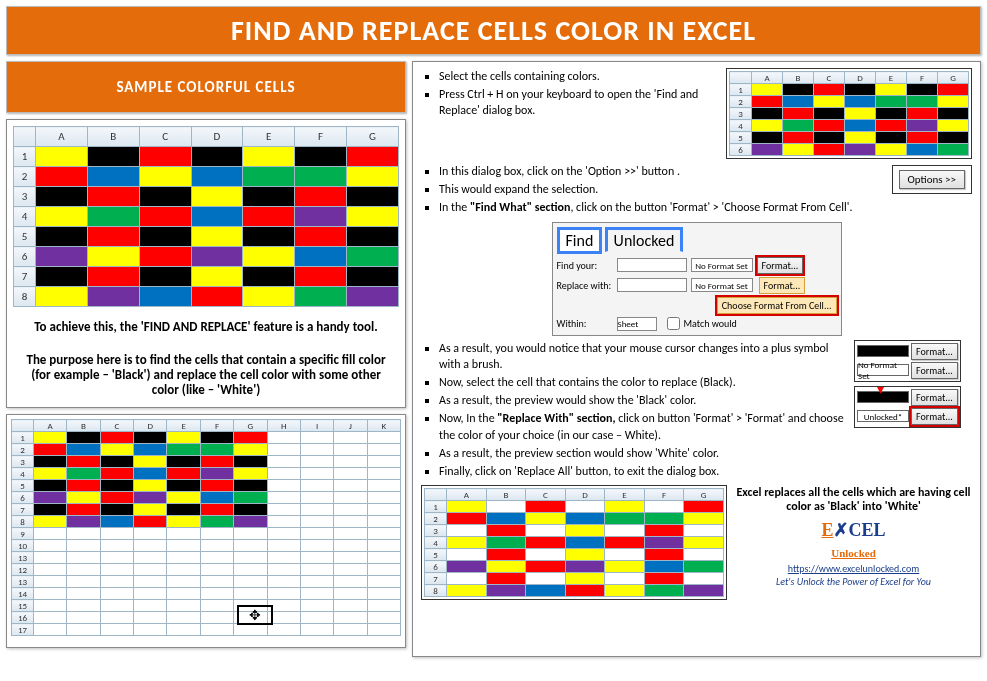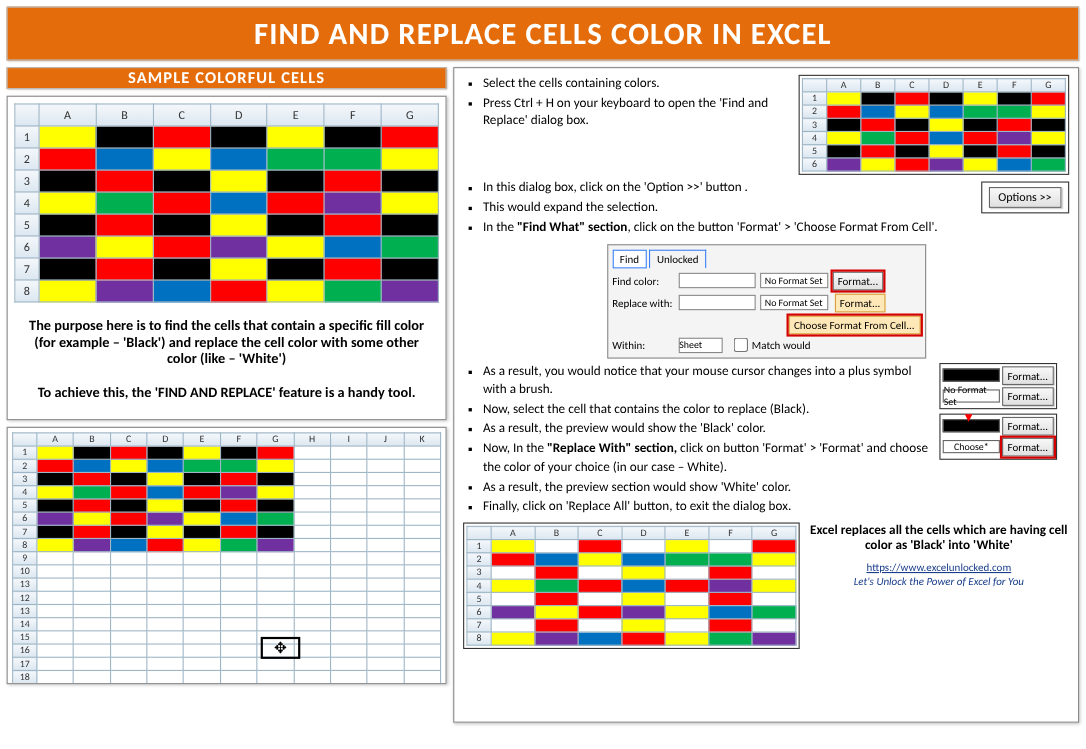--- a/index.html
+++ b/index.html
@@ -21,21 +21,21 @@
     box-shadow: 1px 1px 2px rgba(0,0,0,0.3);
   }
   .main-title {
     font-size: 28px;
     padding: 6px 0;
     letter-spacing: 1px;
     margin-bottom: 6px;
   }
   .sub-title {
     font-size: 15px;
-    padding: 0 0;
+    padding: 16px 0;
     letter-spacing: 1px;
   }
   .layout {
     display: flex;
     gap: 6px;
   }
   .left-col { width: 400px; display:flex; flex-direction:column; gap:6px;}
   .right-col { flex: 1; display:flex; flex-direction:column; gap:6px;}
   .panel {
     border: 1px solid #888;
@@ -95,21 +95,21 @@
   }
   .btnbox.sm { font-size:10px; padding:1px 4px;}
   .dialog {
     border:1px solid #888;
     font-size:10px;
     padding:4px;
     background:#f4f4f4;
     width:290px;
   }
   .dialog .tabrow span{
-    display:inline-block; padding:1px 6px; border:1px solid #3b82f6; background:#fff; font-size:10px;
+    display:inline-block; padding:1px 6px; border:3px solid #3b82f6; background:#fff; font-size:16px;
   }
   .dialog .row { display:flex; align-items:center; gap:4px; margin-top:3px;}
   .dialog .row label{ width:56px;}
   .dialog .sel { border:1px solid #888; background:#fff; width:70px; height:14px; display:inline-block;}
   .fmtprev {
     border:1px solid #888; background:#fff; width:62px; height:14px;
     display:inline-flex; align-items:center; justify-content:center; font-size:9px;
   }
   .highlight {
     background:#ffe8b8;
@@ -233,22 +233,22 @@
               <td style="background: rgb(255, 255, 0);"></td>
               <td style="background: rgb(112, 48, 160);"></td>
               <td style="background: rgb(0, 112, 192);"></td>
               <td style="background: rgb(255, 0, 0);"></td>
               <td style="background: rgb(255, 255, 0);"></td>
               <td style="background: rgb(0, 176, 80);"></td>
               <td style="background: rgb(112, 48, 160);"></td>
             </tr>
           </tbody>
       </table>
+      <p class="para" style="margin-top:8px;margin-bottom:6px">To achieve this, the 'FIND AND REPLACE' feature is a handy tool.</p>
       <p class="para" style="margin-top:10px">The purpose here is to find the cells that contain a specific fill color (for example – 'Black') and replace the cell color with some other color (like – 'White')</p>
-      <p class="para" style="margin-top:8px;margin-bottom:6px">To achieve this, the 'FIND AND REPLACE' feature is a handy tool.</p>
     </div>
 
     <div class="panel nogap" style="position:relative;height:234px;overflow:hidden">
       <table class="excel-grid small-grid">
         <tbody>
             <tr>
               <th class="corner"></th>
           <th>A</th>
               <th>B</th>
               <th>C</th>
@@ -494,34 +494,20 @@
               <td></td>
               <td></td>
               <td></td>
               <td></td>
               <td></td>
               <td></td>
               <td></td>
               <td></td>
               <td></td>
             </tr>
-            <tr>
-              <th class="rowhdr">18</th>
-              <td></td>
-              <td></td>
-              <td></td>
-              <td></td>
-              <td></td>
-              <td></td>
-              <td></td>
-              <td></td>
-              <td></td>
-              <td></td>
-              <td></td>
-            </tr>
           </tbody>
       </table>
       <div class="cursor-move">
         <div class="cursor-rect"></div>
         <span style="position:absolute;left:12px;top:2px;">✥</span>
       </div>
     </div>
   </div>
 
   <div class="right-col">
@@ -624,21 +610,21 @@
         </div>
       </div>
 
       <div style="display:flex;justify-content:center;margin:4px 0">
         <div class="dialog">
           <div class="tabrow">
             <span>Find</span>
             <span style="background:#f4f4f4;border-bottom:1px solid #f4f4f4">Unlocked</span>
           </div>
           <div class="row">
-            <label>Find color:</label>
+            <label>Find your:</label>
             <span class="sel"></span>
             <span class="fmtprev">No Format Set</span>
             <span class="btnbox sm red-outline">Format...</span>
           </div>
           <div class="row">
             <label>Replace with:</label>
             <span class="sel"></span>
             <span class="fmtprev">No Format Set</span>
             <span class="highlight" style="margin-left:2px">Format...</span>
           </div>
@@ -674,21 +660,21 @@
                 <span class="btnbox sm">Format...</span>
               </div>
           </div>
           <div class="float-img" style="padding:2px;position:relative">
             <div style="position:absolute;left:22px;top:-6px;color:red;font-size:14px">▾</div>
             <div class="fmtblock">
                 <div class="preview-swatch" style="background:#000"></div>
                 <span class="btnbox sm">Format...</span>
               </div>
             <div class="fmtblock" style="margin-top:2px">
-                <div class="preview-swatch" style="background:#fff;display:flex;align-items:center;justify-content:center">Choose*</div>
+                <div class="preview-swatch" style="background:#fff;display:flex;align-items:center;justify-content:center">Unlocked*</div>
                 <span class="btnbox sm red-outline">Format...</span>
               </div>
           </div>
         </div>
       </div>
 
       <div style="display:flex;gap:8px;margin-top:4px;align-items:flex-start">
         <div class="float-img" style="padding:2px">
           <table class="excel-grid small-grid" style="width:300px">
             <tbody>
@@ -782,20 +768,24 @@
                   <td style="background: rgb(255, 0, 0);"></td>
                   <td style="background: rgb(255, 255, 0);"></td>
                   <td style="background: rgb(0, 176, 80);"></td>
                   <td style="background: rgb(112, 48, 160);"></td>
                 </tr>
               </tbody>
           </table>
         </div>
         <div style="flex:1;text-align:center">
           <div style="font-weight:bold;font-size:12px;margin-bottom:6px">Excel replaces all the cells which are having cell color as 'Black' into 'White'</div>
+          <div class="logo">
+            <span style="color:#e46c0a;text-decoration:underline">E</span><span style="position:relative">✗</span><span>CEL</span><br>
+            <span class="u">Unlocked</span>
+          </div>
           <div class="foot">
             <a href="#">https://www.excelunlocked.com</a><br>
             <i>Let's Unlock the Power of Excel for You</i>
           </div>
         </div>
       </div>
 
     </div>
   </div>
 </div>

